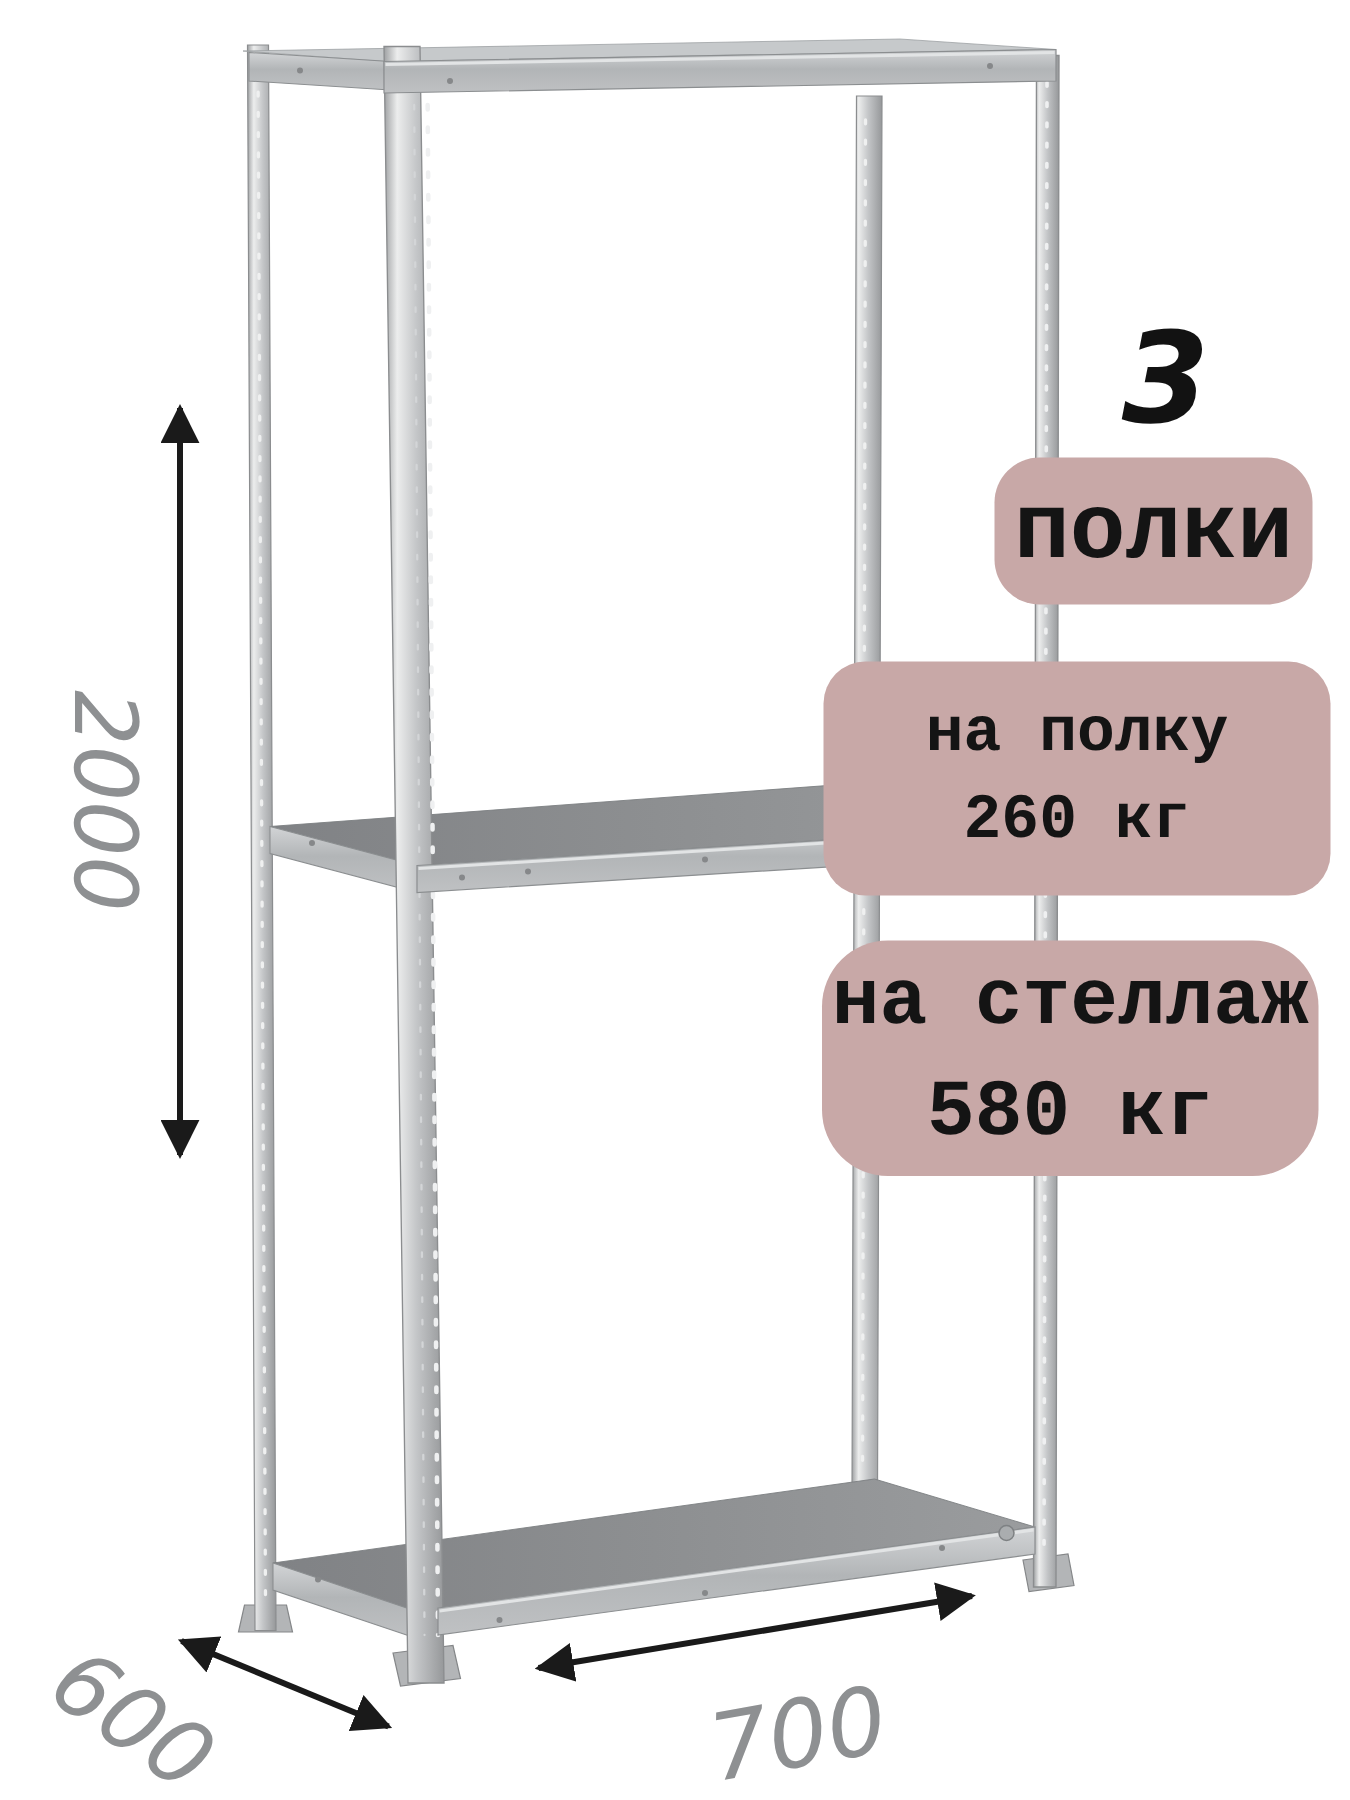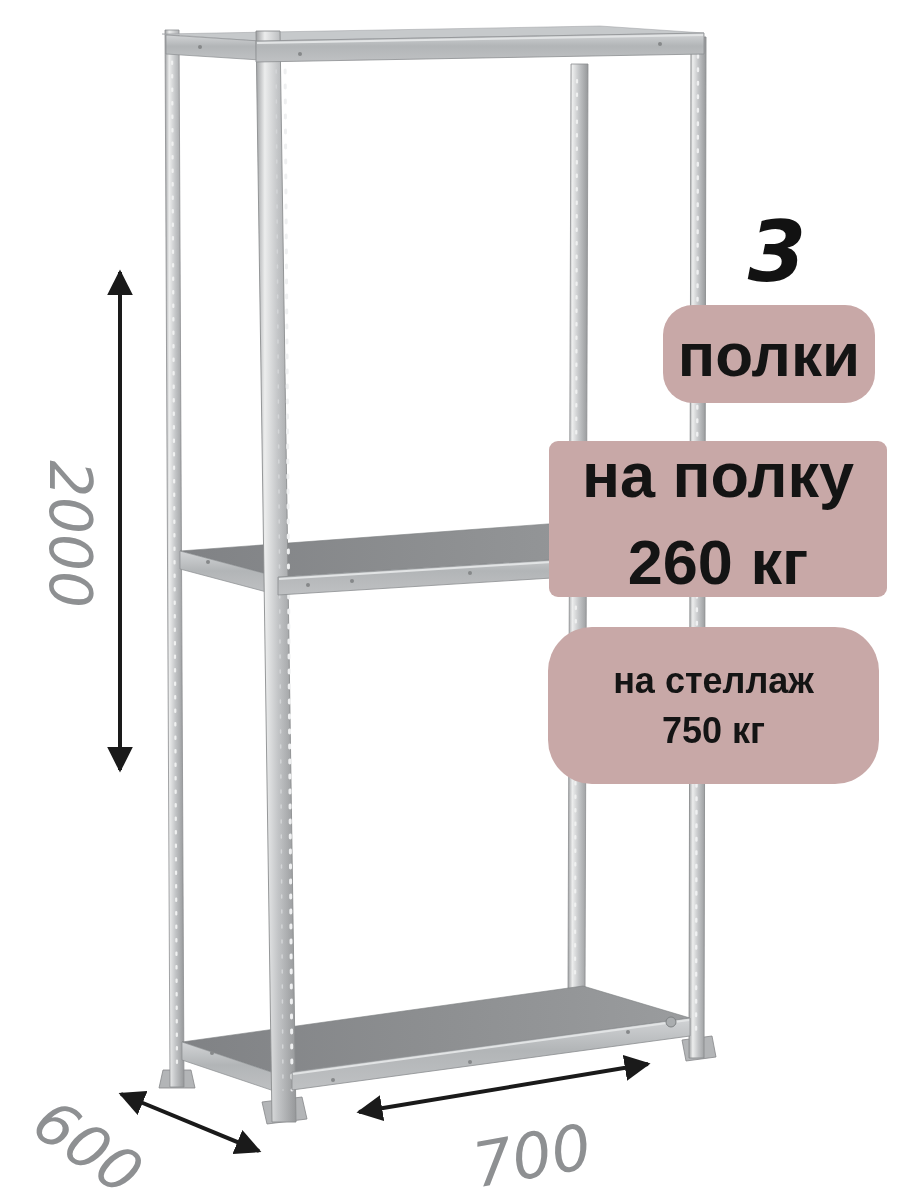--- a/index.html
+++ b/index.html
@@ -27,25 +27,25 @@
   .badge {
     position: absolute;
     background: #c8a8a7;
     color: #141414;
     font-weight: bold;
     display: flex;
     flex-direction: column;
     align-items: center;
     justify-content: center;
     text-align: center;
-    font-family: Liberation Sans, sans-serif;
+    font-family: Liberation Mono, monospace;
   }
   .badge-count  { left: 663px; top: 305px; width: 212px; height: 98px;  border-radius: 30px; font-size: 62px; }
-  .badge-shelf  { left: 549px; top: 441px; width: 338px; height: 156px; border-radius: 9px; font-size: 63px; line-height: 1.38; }
-  .badge-rack   { left: 548px; top: 627px; width: 331px; height: 157px; border-radius: 44px; font-size: 36px; line-height: 1.38; }
+  .badge-shelf  { left: 549px; top: 441px; width: 338px; height: 156px; border-radius: 28px; font-size: 42px; line-height: 1.38; }
+  .badge-rack   { left: 548px; top: 627px; width: 331px; height: 157px; border-radius: 44px; font-size: 53px; line-height: 1.38; }
   .badge span { display: block; }
 </style>
 </head>
 <body>
 
 <div class="stage">
 
   <svg class="rack" width="900" height="1200" viewBox="0 0 900 1200">
     <defs>
       <linearGradient id="postGrad" x1="0" y1="0" x2="1" y2="0">
@@ -149,16 +149,16 @@
     <span>полки</span>
   </div>
 
   <div class="badge badge-shelf">
     <span>на полку</span>
     <span>260 кг</span>
   </div>
 
   <div class="badge badge-rack">
     <span>на стеллаж</span>
-    <span>750 кг</span>
+    <span>580 кг</span>
   </div>
 
 </div>
 
 </body></html>

